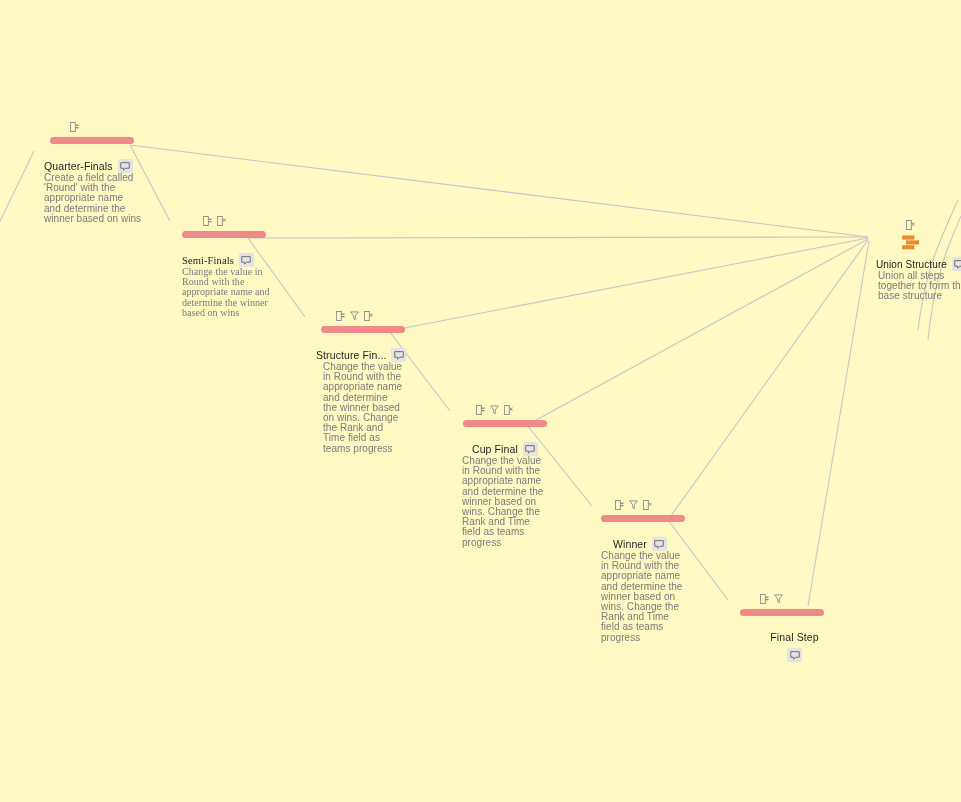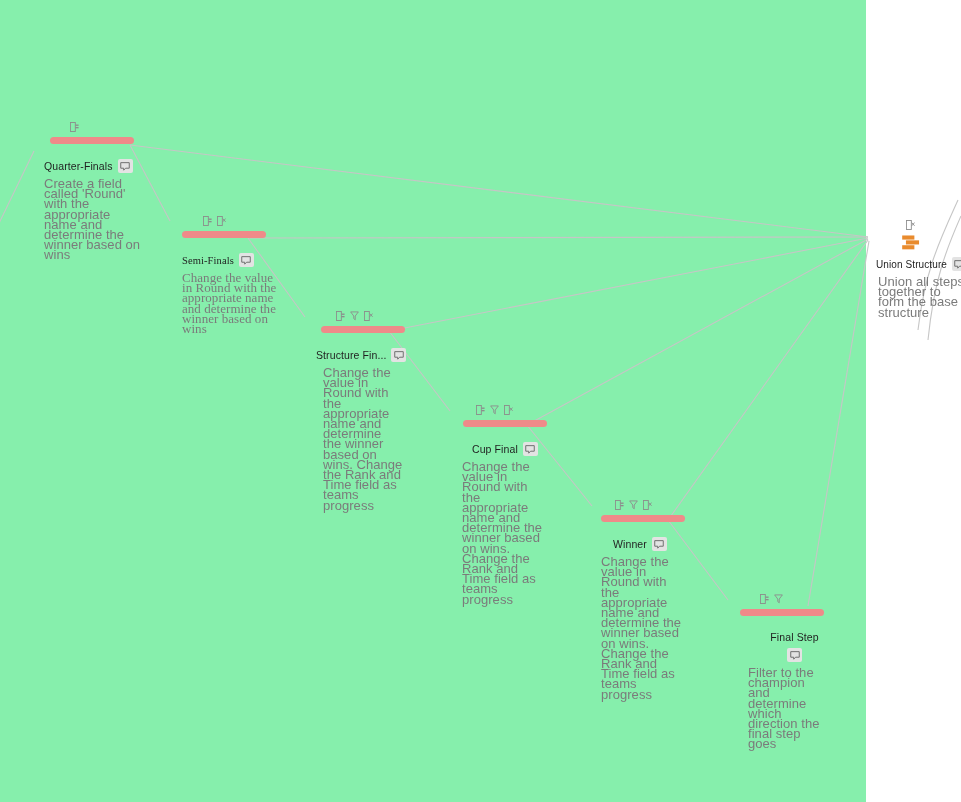--- a/index.html
+++ b/index.html
@@ -5,22 +5,22 @@
   * { box-sizing: border-box; }
   html, body {
     margin: 0; padding: 0;
     width: 961px; height: 802px;
     background: #ffffff;
     font-family: "Liberation Sans", sans-serif;
     overflow: hidden;
   }
   #canvas {
     position: relative;
-    width: 866px; height: 802px;
-    background: #86efac;
+    width: 961px; height: 802px;
+    background: #fef9c3;
   }
   #edges {
     position: absolute; top: 0; left: 0;
     width: 961px; height: 802px;
     pointer-events: none;
   }
   .node {
     position: absolute;
     width: 104px;
   }
@@ -63,22 +63,22 @@
   .comment-chip {
     width: 15px; height: 14px;
     background: #e3e3e3;
     border-radius: 2px;
     display: flex;
     align-items: center;
     justify-content: center;
     flex: 0 0 auto;
   }
   .node-desc {
-    margin-top: 6px;
-    font-size: 13px;
+    margin-top: 0;
+    font-size: 10px;
     line-height: 10.2px;
     color: #7b7b7b;
     width: 92px;
     letter-spacing: 0.05px;
   }
   
   #node-quarter-finals { left: 44px;  top: 120px; }
   #node-quarter-finals .node-bar { margin: 0 0 0 6px; }
   #node-quarter-finals .node-icons { justify-content: flex-start; padding-left: 26px; }
   #node-quarter-finals .node-desc { width: 98px; }
@@ -315,21 +315,20 @@
     </div>
     <div class="node-bar"></div>
     <div class="node-title-row">
       <span class="node-title">Final Step</span>
       <span class="comment-chip">
         <svg width="10" height="9" viewBox="0 0 12 11">
           <path d="M0.8 0.8 H11.2 V7.6 H6.8 L4.4 10 V7.6 H0.8 Z" fill="none" stroke="#6e6e6e" stroke-width="1.2"></path>
         </svg>
       </span>
     </div>
-    <div class="node-desc">Filter to the champion and determine which direction the final step goes</div>
   </div>
 
   <div class="node" id="node-union-structure">
     <div class="node-icons">
       <span class="mini-icon">
         <svg width="9" height="10" viewBox="0 0 11 12">
           <rect x="0.5" y="0.5" width="6" height="11" fill="none" stroke="#8c8c8c" stroke-width="1.1"></rect>
           <path d="M7 3 L10.5 7 M10.5 3 L7 7" stroke="#8c8c8c" stroke-width="1.1" fill="none"></path>
         </svg>
       </span>

